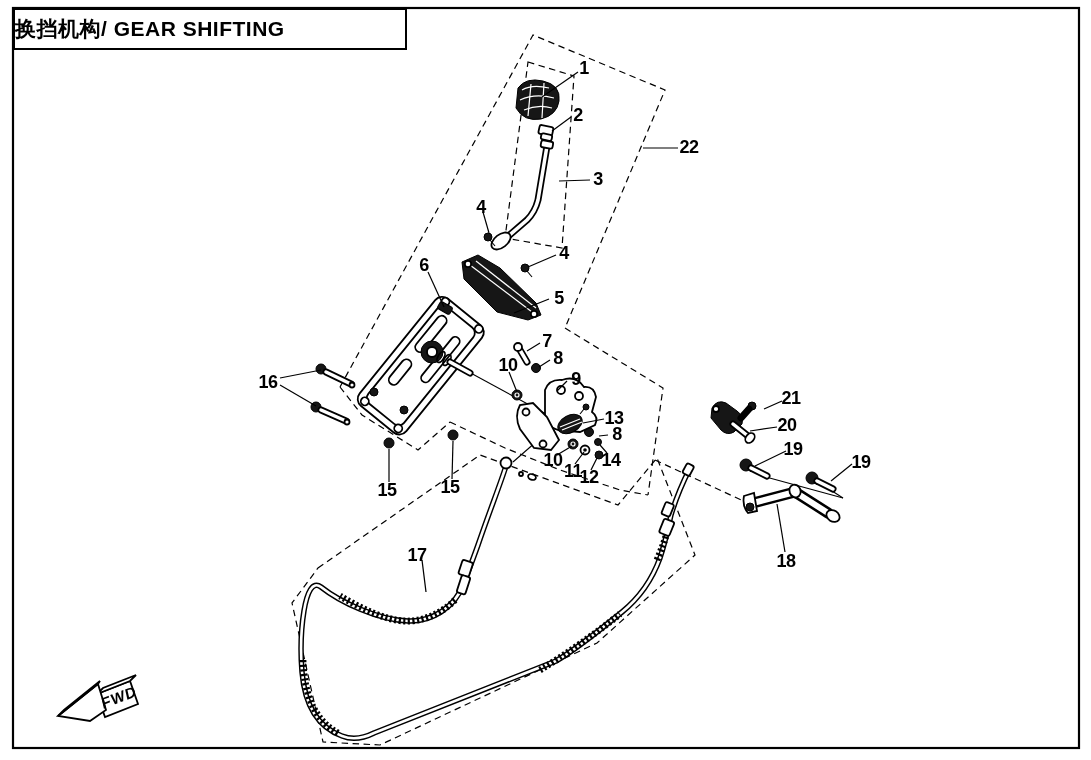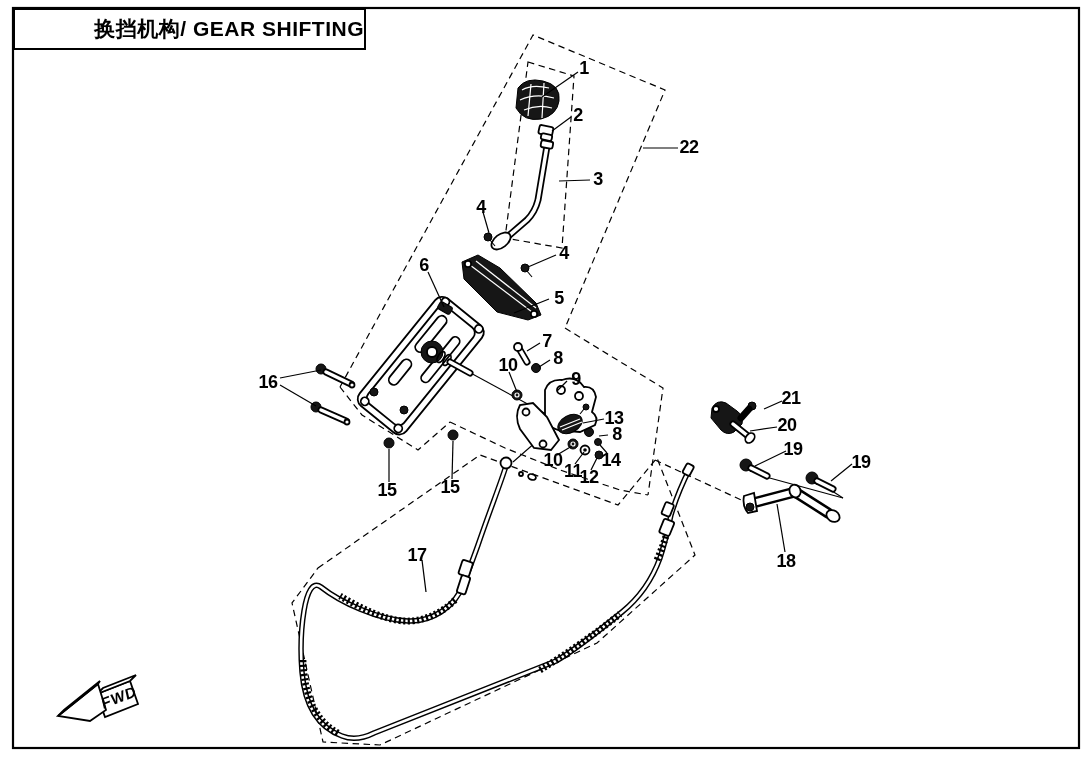--- a/index.html
+++ b/index.html
@@ -1,19 +1,19 @@
 <!DOCTYPE html>
 <html><head>
 <meta charset="utf-8">
 <style>
   html,body{margin:0;padding:0;background:#fff;}
   .page{position:relative;width:1091px;height:760px;background:#fff;overflow:hidden;
         font-family:"Liberation Sans",sans-serif;}
-  .title-box{position:absolute;left:13px;top:8px;width:353px;height:42px;box-sizing:border-box;
-        border:2px solid #000;display:flex;align-items:center;justify-content:flex-end;
+  .title-box{position:absolute;left:13px;top:8px;width:394px;height:42px;box-sizing:border-box;
+        border:2px solid #000;display:flex;align-items:center;justify-content:flex-start;
         font-weight:700;font-size:21px;letter-spacing:0.5px;color:#000;background:#fff;z-index:2;}
   svg{position:absolute;left:0;top:0;}
   .dashed{fill:none;stroke:#000;stroke-width:1.2;stroke-dasharray:6.5 4.5;}
   .thin{stroke:#000;stroke-width:1.1;fill:none;}
   .ol{fill:none;stroke:#000;stroke-width:1.8;}
   .fw{fill:#fff;stroke:#000;stroke-width:1.8;}
   .fd{fill:#161616;stroke:#000;stroke-width:1;}
   .wl{stroke:#fff;stroke-width:1.2;fill:none;}
   .rod-out{fill:none;stroke:#000;stroke-width:7;stroke-linecap:round;}
   .rod-in{fill:none;stroke:#fff;stroke-width:3.5;stroke-linecap:round;}

